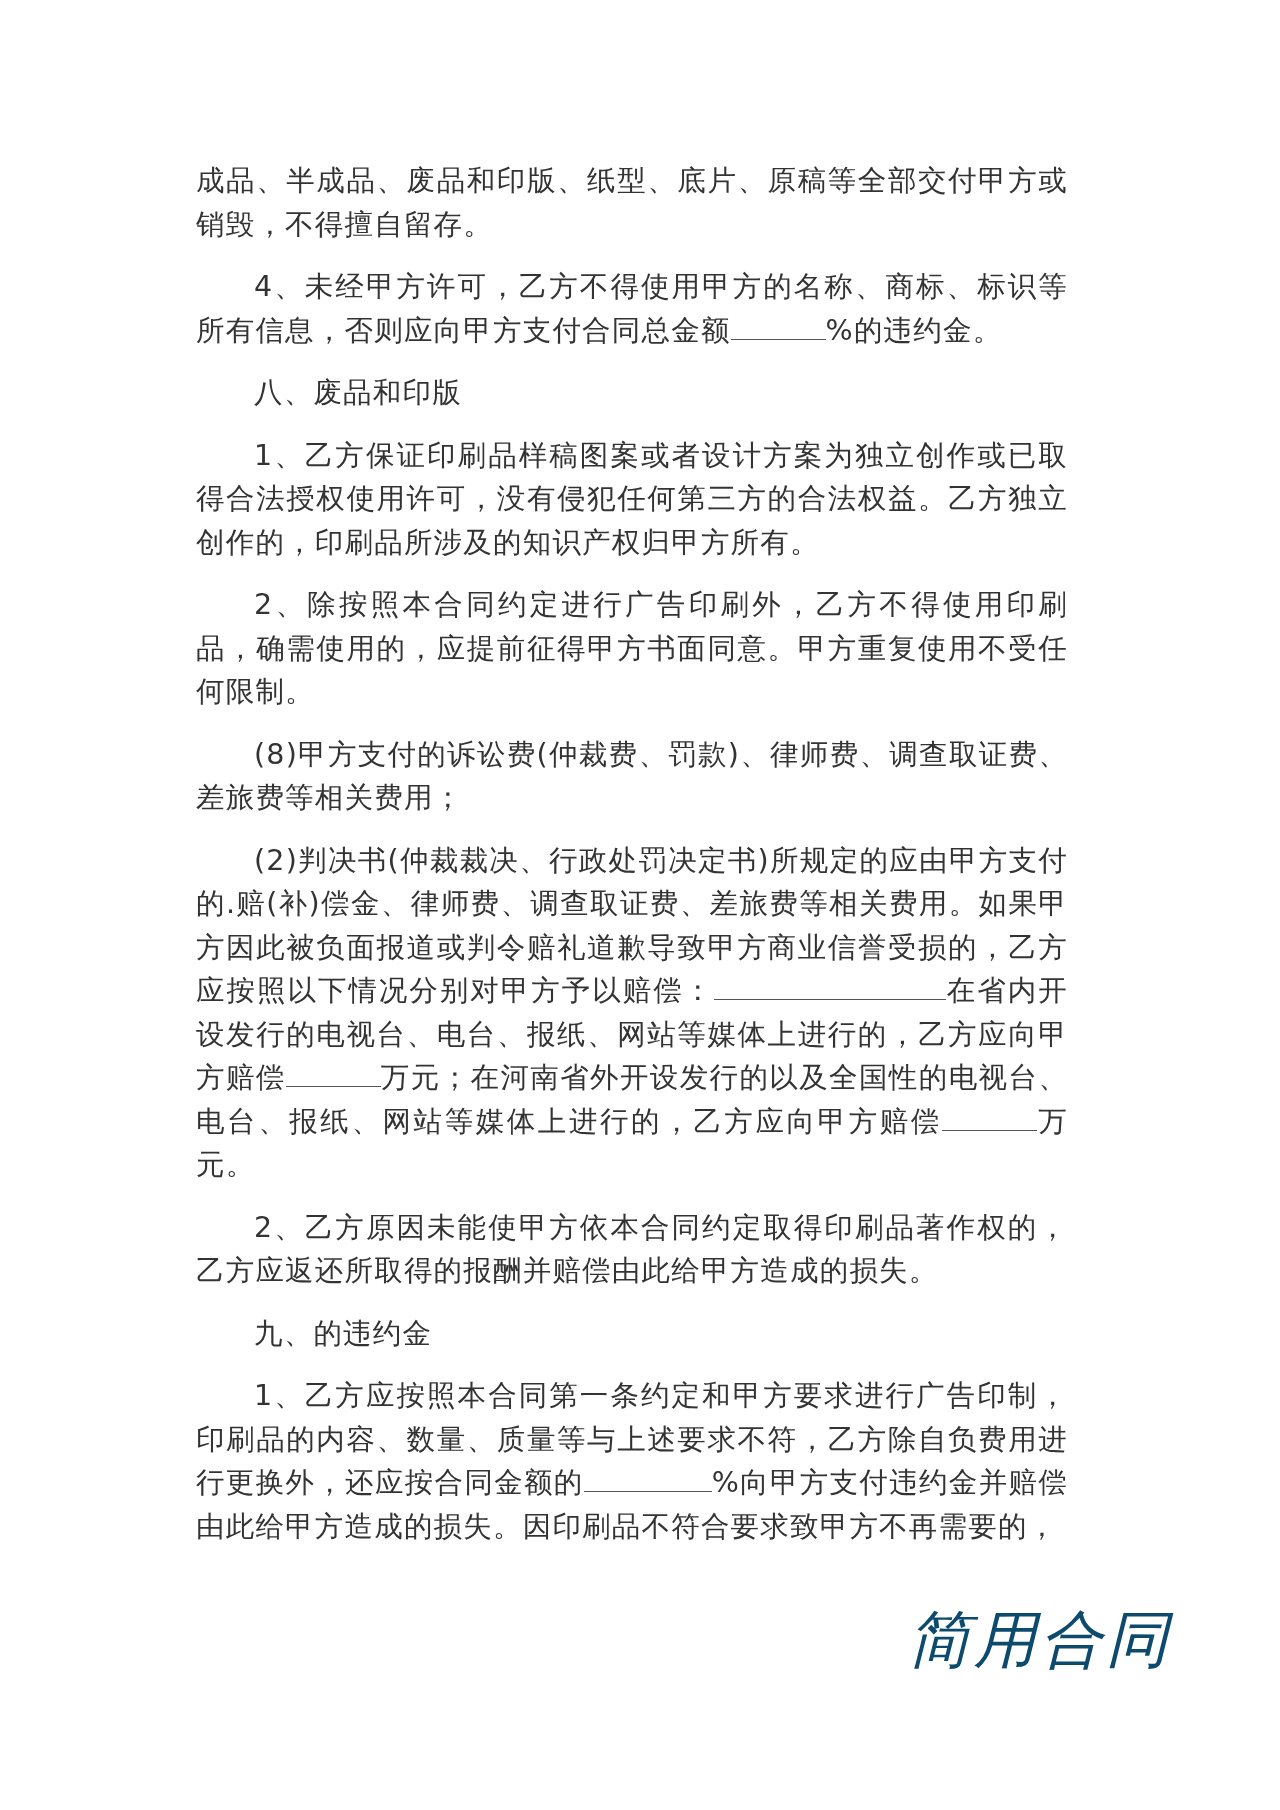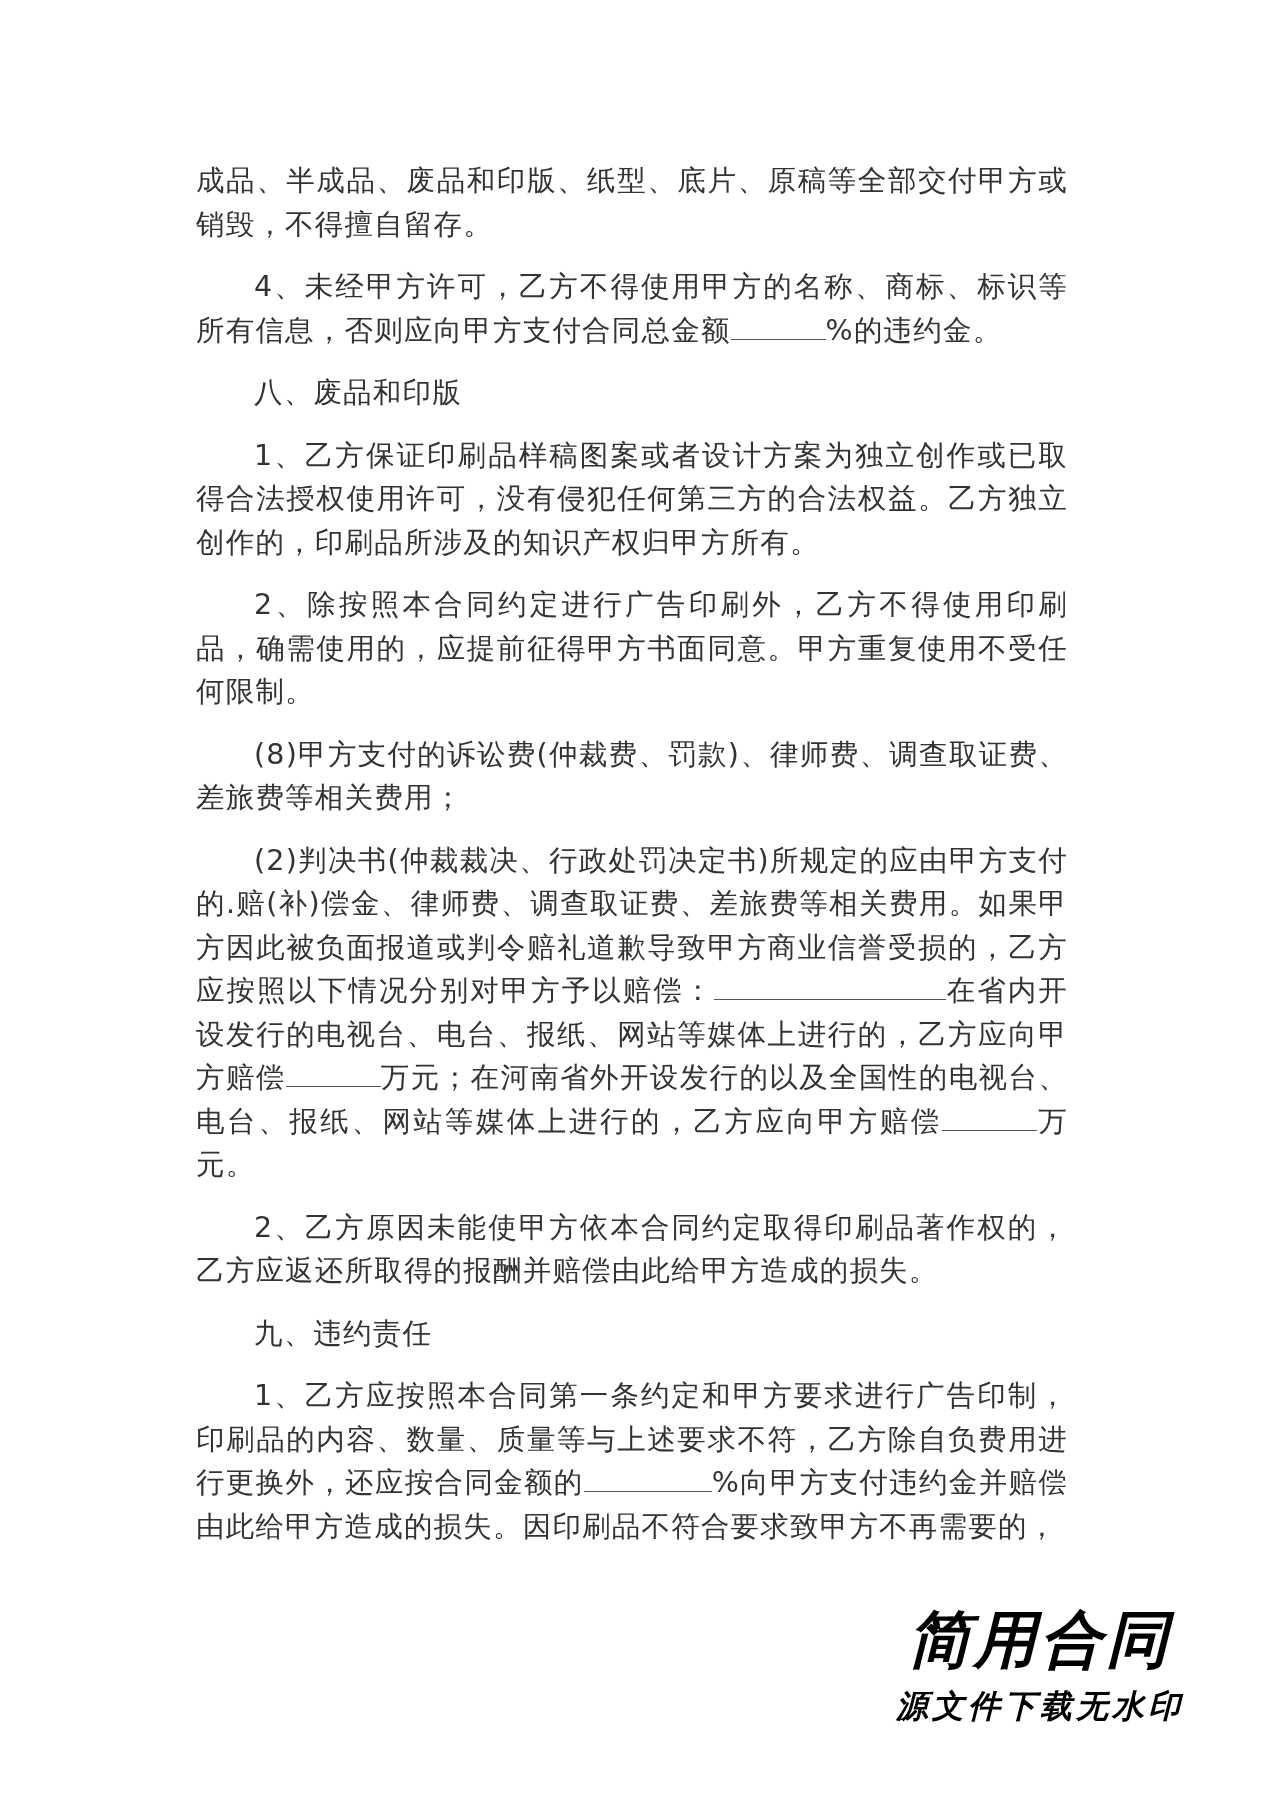--- a/index.html
+++ b/index.html
@@ -42,23 +42,23 @@
       border-bottom: 1.5px solid #555555;
       height: 30px;
       vertical-align: baseline;
     }
     .watermark {
       position: absolute;
       left: 880px;
       top: 1600px;
       width: 320px;
       text-align: center;
-      color: #000000;
+      color: #0c4a6e;
       font-family: "DejaVu Sans", sans-serif;
-      font-weight: bold;
+      font-weight: normal;
       font-style: italic;
       user-select: none;
     }
     .wm-title {
       font-size: 62px;
       line-height: 80px;
       letter-spacing: 4px;
     }
     .wm-sub {
       font-size: 32px;
@@ -82,22 +82,21 @@
 
   <p class="para indent">2、除按照本合同约定进行广告印刷外，乙方不得使用印刷品，确需使用的，应提前征得甲方书面同意。甲方重复使用不受任何限制。</p>
 
 
   <p class="para indent">(8)甲方支付的诉讼费(仲裁费、罚款)、律师费、调查取证费、差旅费等相关费用；</p>
 
   <p class="para indent"><span>(2)判决书(仲裁裁决、行政处罚决定书)所规定的应由甲方支付的.赔(补)偿金、律师费、调查取证费、差旅费等相关费用。如果甲方因此被负面报道或判令赔礼道歉导致甲方商业信誉受损的，乙方应按照以下情况分别对甲方予以赔偿：</span><span class="blank" style="width:232px"></span><span>在省内开设发行的电视台、电台、报纸、网站等媒体上进行的，乙方应向甲方赔偿</span><span class="blank" style="width:95px"></span><span>万元；在河南省外开设发行的以及全国性的电视台、电台、报纸、网站等媒体上进行的，乙方应向甲方赔偿</span><span class="blank" style="width:95px"></span><span>万元。</span></p>
 
   <p class="para indent">2、乙方原因未能使甲方依本合同约定取得印刷品著作权的，乙方应返还所取得的报酬并赔偿由此给甲方造成的损失。</p>
 
-  <p class="heading">九、违约责任</p>
+  <p class="heading">九、的违约金</p>
 
   <p class="para indent"><span>1、乙方应按照本合同第一条约定和甲方要求进行广告印制，印刷品的内容、数量、质量等与上述要求不符，乙方除自负费用进行更换外，还应按合同金额的</span><span class="blank" style="width:128px"></span><span>%向甲方支付违约金并赔偿由此给甲方造成的损失。因印刷品不符合要求致甲方不再需要的，</span></p>
 
 </div>
 
 <div class="watermark">
   <div class="wm-title">简用合同</div>
-  <div class="wm-sub">源文件下载无水印</div>
 </div>
 
 </body></html>

